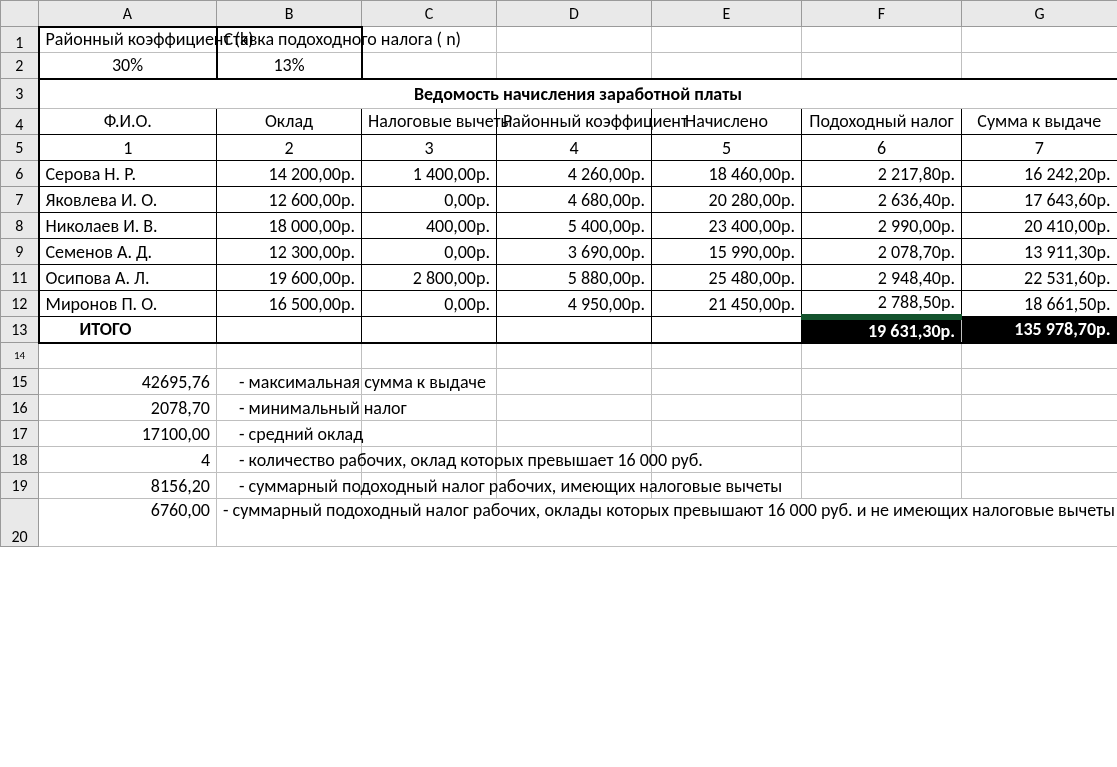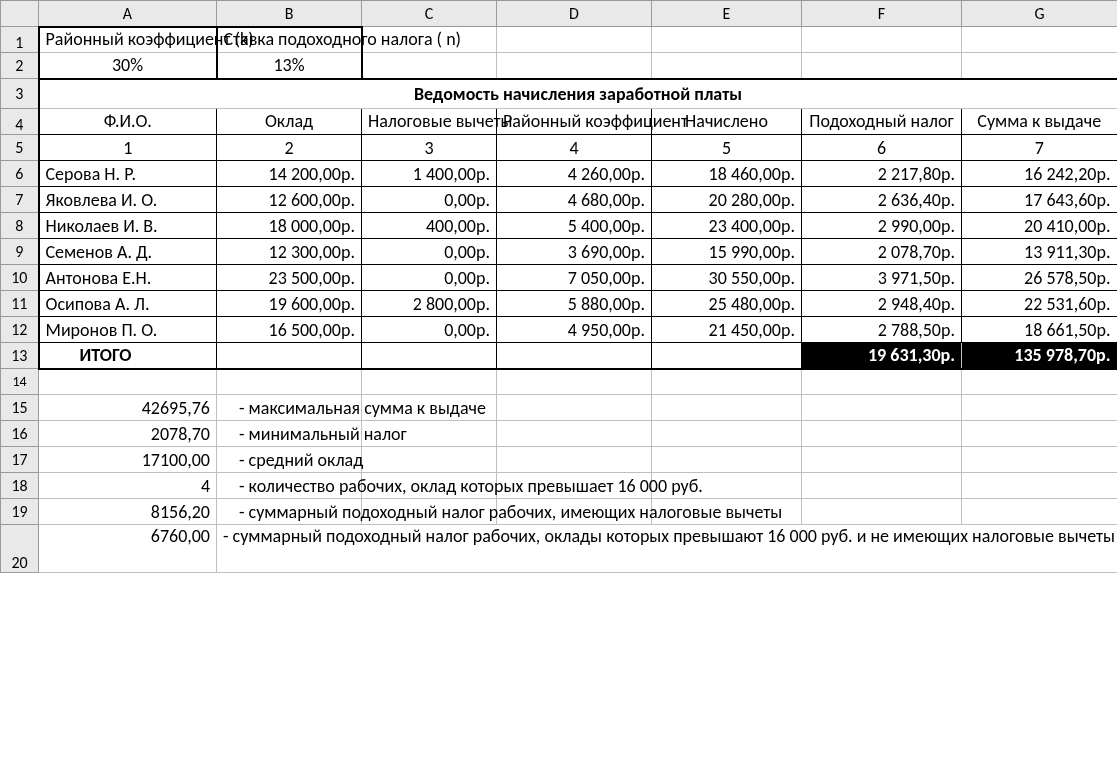--- a/index.html
+++ b/index.html
@@ -164,30 +164,20 @@
     <th class="hdr">9</th>
     <td class="cell l thick-l">Семенов А. Д.</td>
     <td class="cell r">12 300,00р.</td>
     <td class="cell r">0,00р.</td>
     <td class="cell r">3 690,00р.</td>
     <td class="cell r">15 990,00р.</td>
     <td class="cell r">2 078,70р.</td>
     <td class="cell r thick-r">13 911,30р.</td>
   </tr>
   <tr class="thin-all">
-    <th class="hdr">10</th>
-    <td class="cell l thick-l">Антонова Е.Н.</td>
-    <td class="cell r">23 500,00р.</td>
-    <td class="cell r">0,00р.</td>
-    <td class="cell r">7 050,00р.</td>
-    <td class="cell r">30 550,00р.</td>
-    <td class="cell r">3 971,50р.</td>
-    <td class="cell r thick-r">26 578,50р.</td>
-  </tr>
-  <tr class="thin-all">
     <th class="hdr">11</th>
     <td class="cell l thick-l">Осипова А. Л.</td>
     <td class="cell r">19 600,00р.</td>
     <td class="cell r">2 800,00р.</td>
     <td class="cell r">5 880,00р.</td>
     <td class="cell r">25 480,00р.</td>
     <td class="cell r">2 948,40р.</td>
     <td class="cell r thick-r">22 531,60р.</td>
   </tr>
   <tr class="thin-all">
@@ -201,26 +191,26 @@
     <td class="cell r thick-r">18 661,50р.</td>
   </tr>
 
   <tr>
     <th class="hdr">13</th>
     <td class="cell l b thick-l thick-b" style="border-top:1px solid #000;border-right:1px solid #000;padding-left:40px;">ИТОГО</td>
     <td class="cell thick-b" style="border-top:1px solid #000;border-right:1px solid #000;"></td>
     <td class="cell thick-b" style="border-top:1px solid #000;border-right:1px solid #000;"></td>
     <td class="cell thick-b" style="border-top:1px solid #000;border-right:1px solid #000;"></td>
     <td class="cell thick-b" style="border-top:1px solid #000;border-right:1px solid #000;"></td>
-    <td class="cell r b black thick-b" style="border-top:1px solid #14532d;">19 631,30р.</td>
+    <td class="cell r b black thick-b" style="border-top:6px solid #14532d;">19 631,30р.</td>
     <td class="cell r b black thick-b thick-r" style="border-top:1px solid #000;">135 978,70р.</td>
   </tr>
 
   <tr>
-    <th class="hdr row14" style="font-size:14px;">14</th>
+    <th class="hdr row14" style="font-size:11px;">14</th>
     <td class="cell row14"></td>
     <td class="cell row14"></td>
     <td class="cell row14"></td>
     <td class="cell row14"></td>
     <td class="cell row14"></td>
     <td class="cell row14"></td>
     <td class="cell row14"></td>
   </tr>
 
   <tr class="stats">

